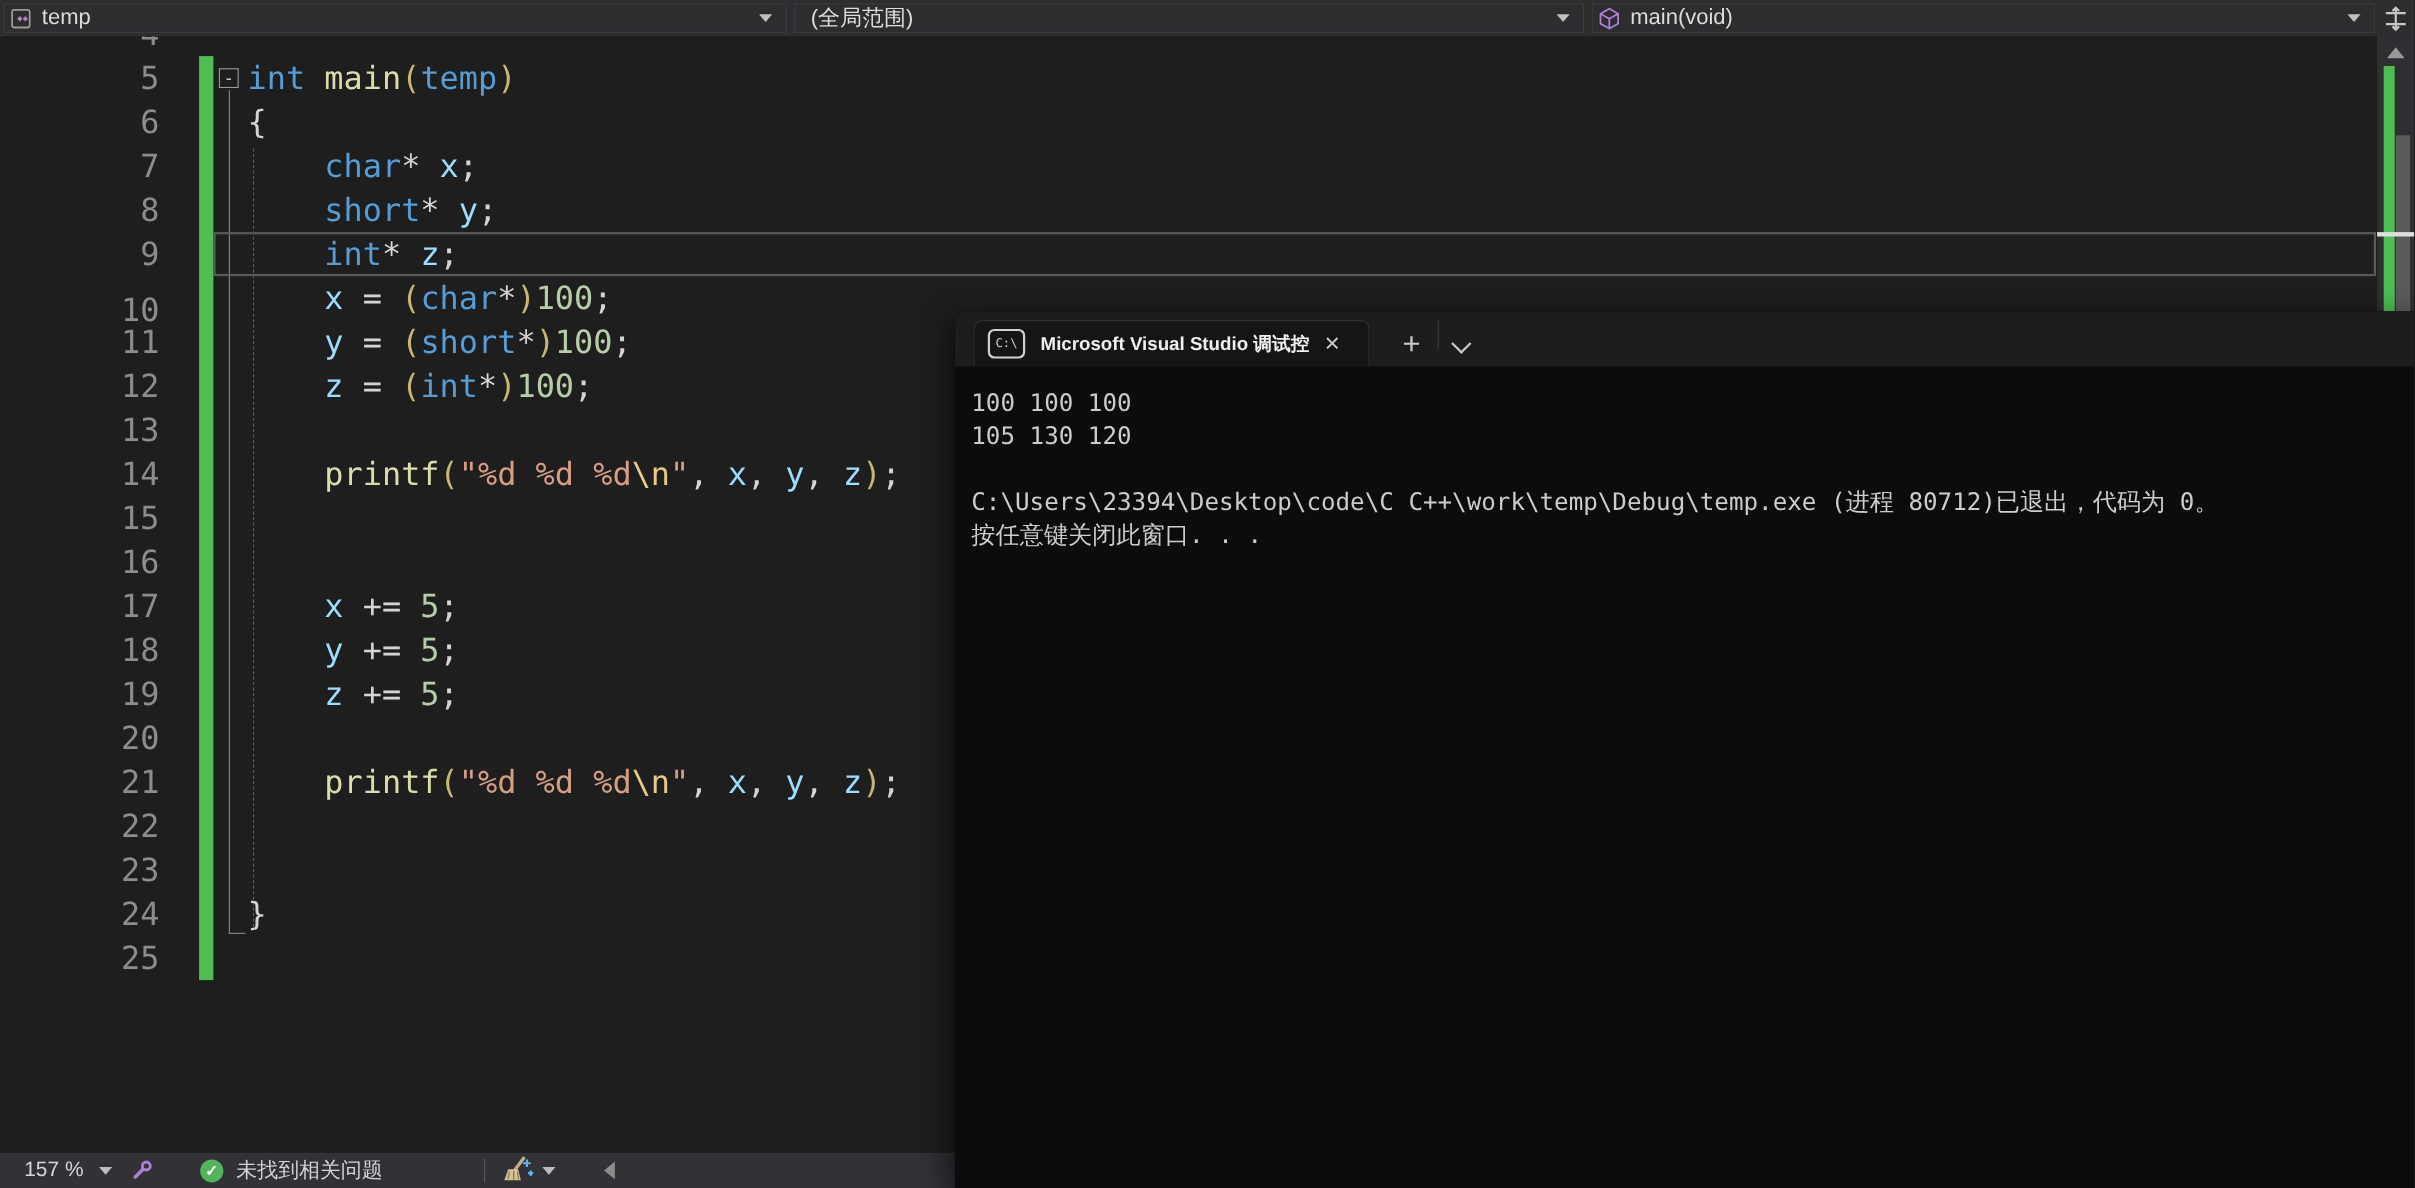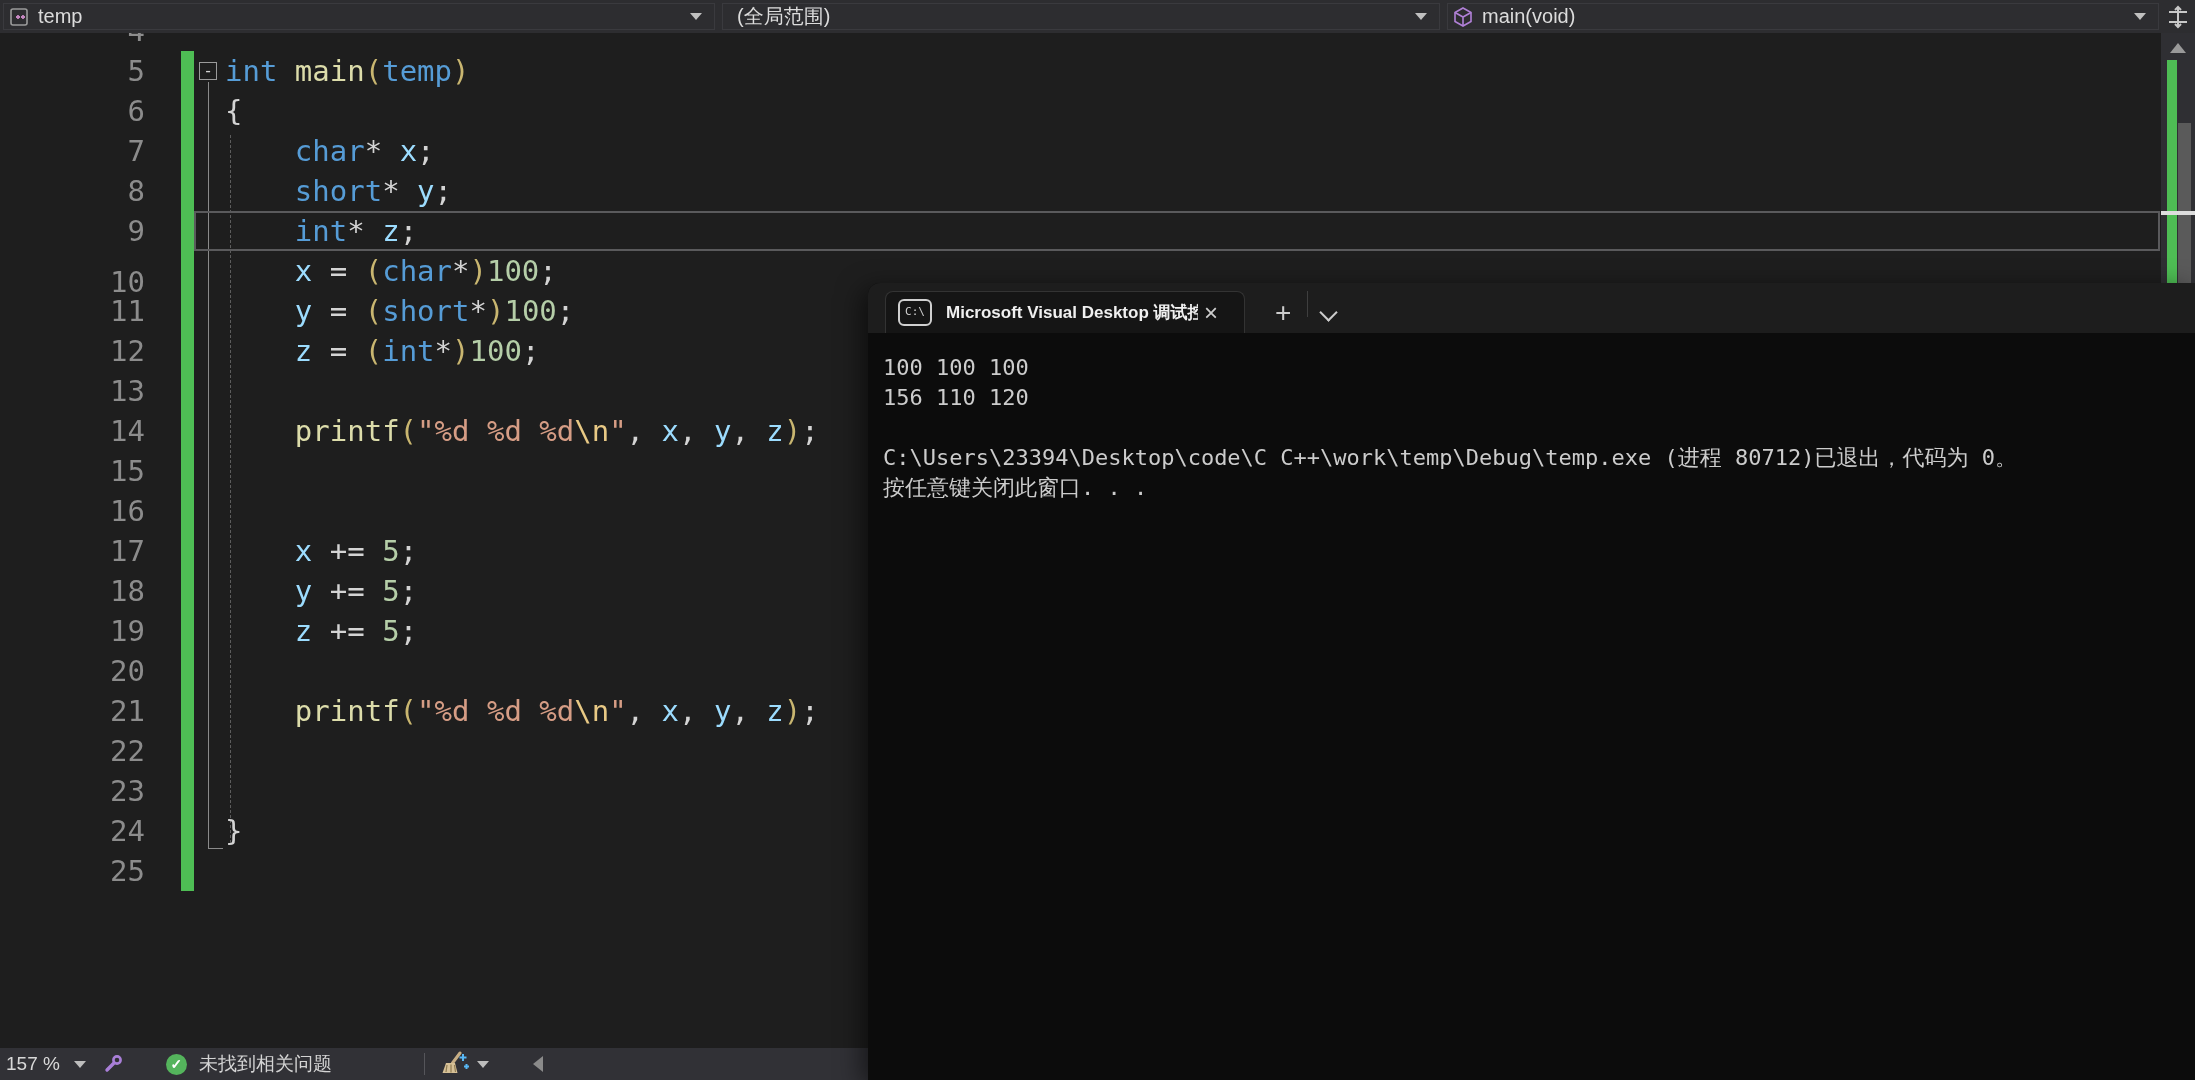--- a/index.html
+++ b/index.html
@@ -67,21 +67,21 @@
   .con-div{width:1px;height:26px;background:#3f3f3f;margin:0 14px 8px 16px;align-self:center;}
   .chev{width:11px;height:11px;border:solid #cccccc;border-width:0 0 2px 2px;
         transform:rotate(-45deg);margin-bottom:14px;}
   .con-body{position:absolute;left:0;top:50px;width:100%;height:747px;padding:20px 0 0 15px;
             font-family:"DejaVu Sans Mono",monospace;font-size:22px;color:#cccccc;box-sizing:border-box;}
   .cline{height:30px;line-height:30px;white-space:pre;}
 
   
   .statusbar{position:absolute;left:0;top:1048px;width:2195px;height:32px;background:#313136;z-index:3;
              display:flex;align-items:center;color:#d8d8d8;font-size:19px;}
-  .zoom-box{display:flex;align-items:center;margin-left:6px;}
+  .zoom-box{display:flex;align-items:center;margin-left:22px;}
   .sb-arrow{width:0;height:0;border-left:6px solid transparent;border-right:6px solid transparent;
             border-top:7px solid #bdbdbd;margin-left:14px;}
   .check-circle{width:21px;height:21px;border-radius:50%;background:#54B45C;color:#fff;font-size:14px;
                 font-weight:bold;line-height:21px;text-align:center;margin-left:42px;flex:none;}
   .problems-lbl{margin-left:12px;font-size:19px;color:#d4d4d4;}
   .sb-div{width:1px;height:22px;background:#55555a;margin-left:92px;}
   .scroll-left{width:0;height:0;border-top:8px solid transparent;border-bottom:8px solid transparent;
                border-right:10px solid #8a8a8a;margin-left:44px;}
 </style>
 </head>
@@ -178,30 +178,30 @@
     <div class="vs-up"></div>
     <div class="vs-green"></div>
     <div class="vs-thumb"></div>
     <div class="vs-caret"></div>
   </div>
 
   <div class="console">
     <div class="con-titlebar">
       <div class="con-tab">
         <span class="cmd-icon">C:\</span>
-        <span class="con-title">Microsoft Visual Desktop 调试控</span>
+        <span class="con-title">Microsoft Visual Studio 调试控</span>
         <span class="tab-close">×</span>
       </div>
       <span class="con-plus">+</span>
       <span class="con-div"></span>
       <span class="chev"></span>
     </div>
     <div class="con-body" id="console-body">
         <div class="cline">100 100 100</div>
-        <div class="cline">156 110 120</div>
+        <div class="cline">105 130 120</div>
         <div class="cline">&nbsp;</div>
         <div class="cline">C:\Users\23394\Desktop\code\C C++\work\temp\Debug\temp.exe (进程 80712)已退出，代码为 0。</div>
         <div class="cline">按任意键关闭此窗口. . .</div>
       </div>
   </div>
 
   <div class="statusbar">
     <div class="zoom-box">
       <span>157 %</span>
       <span class="sb-arrow"></span>

